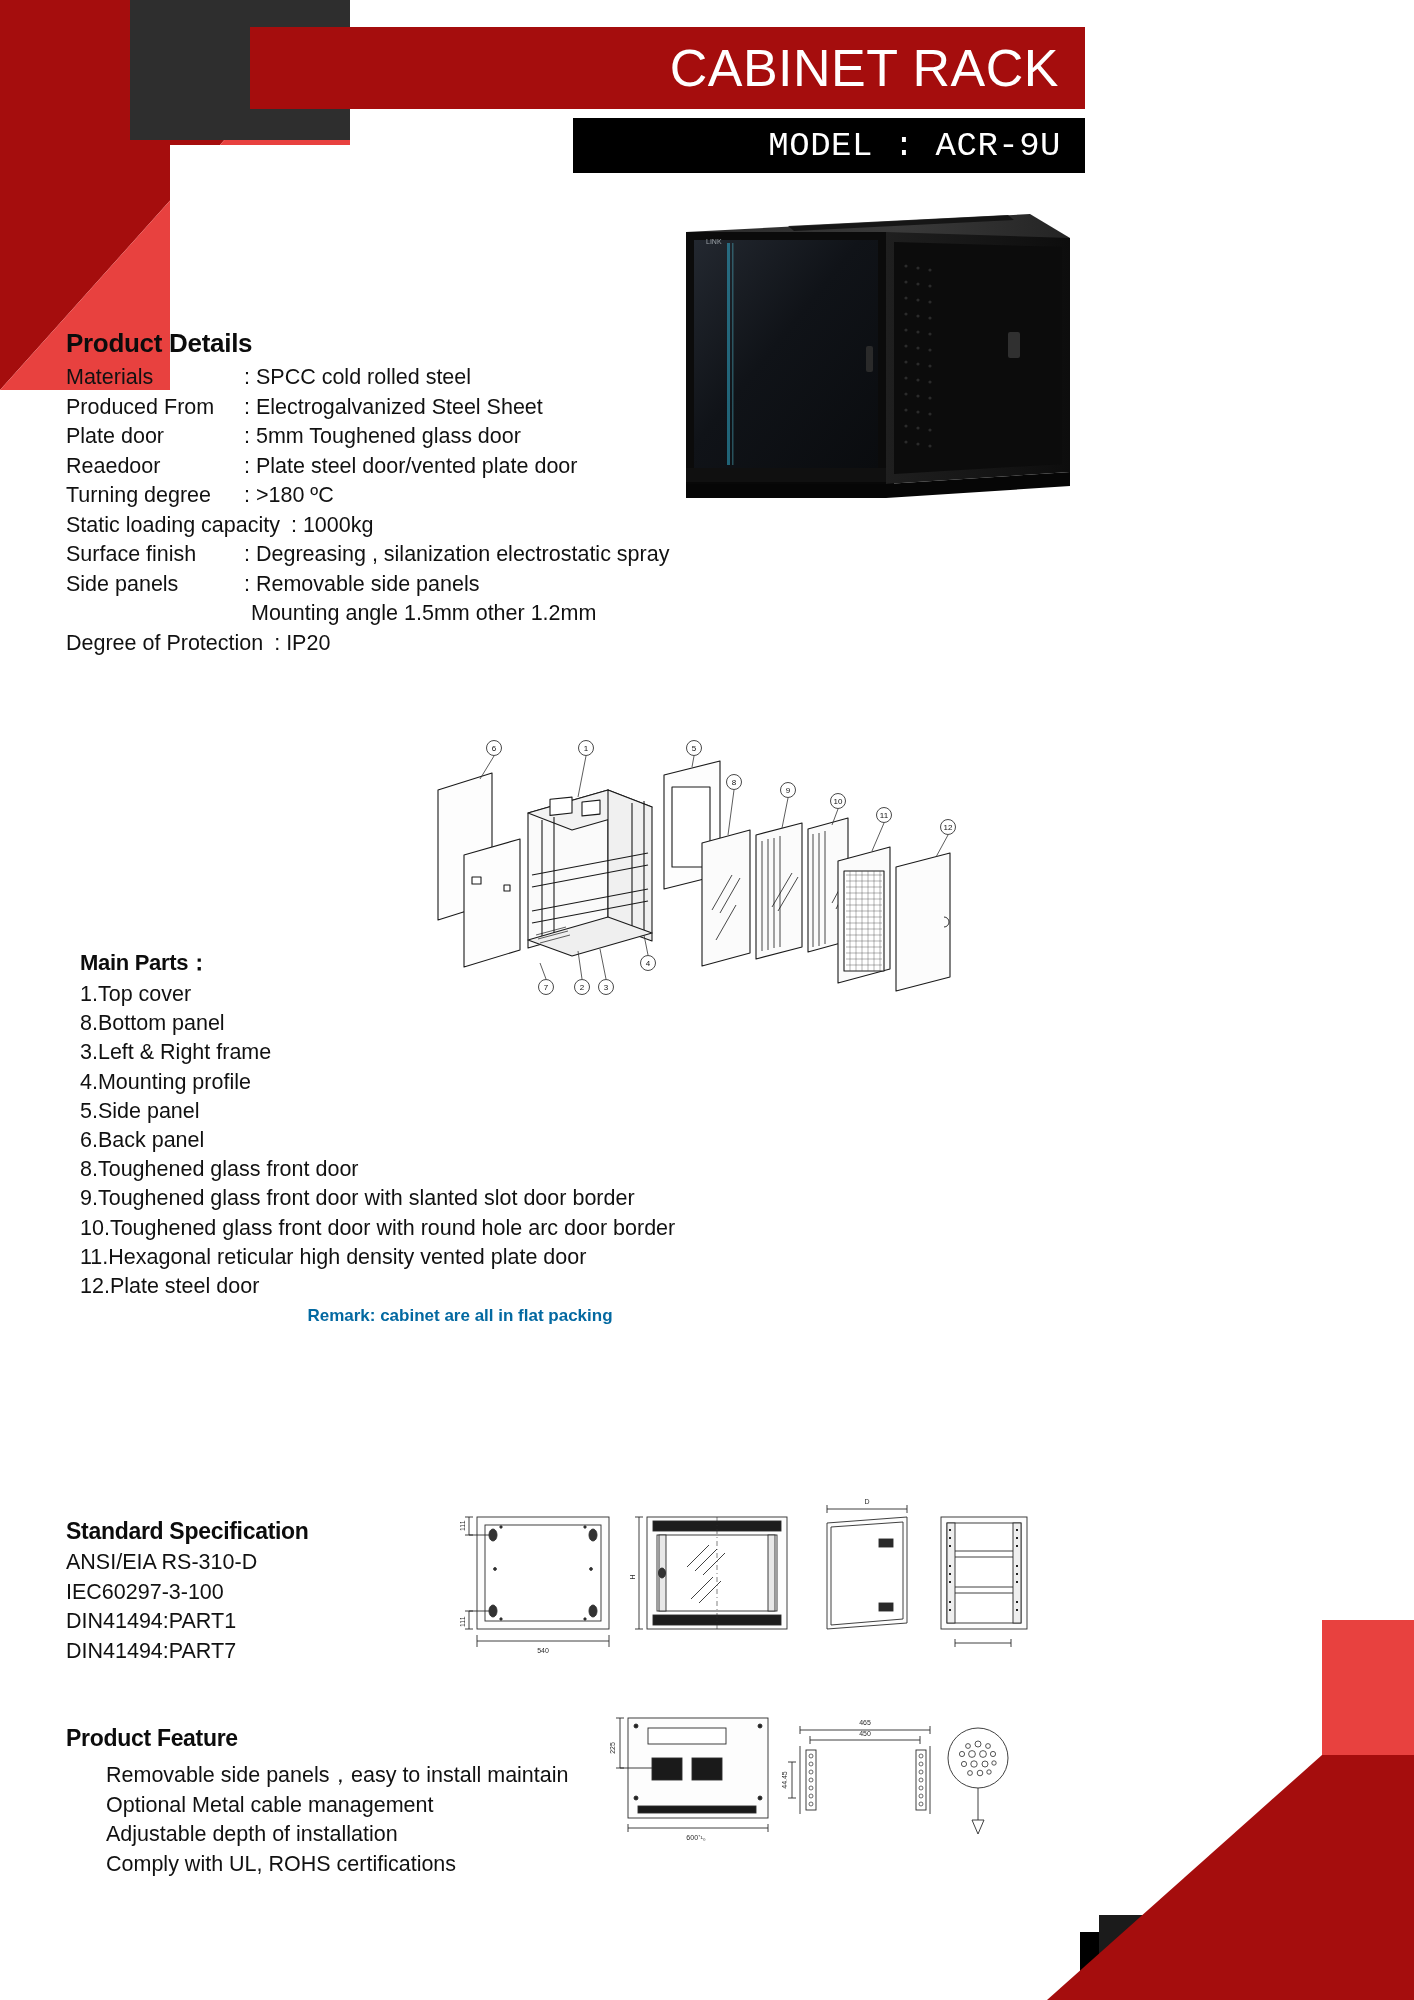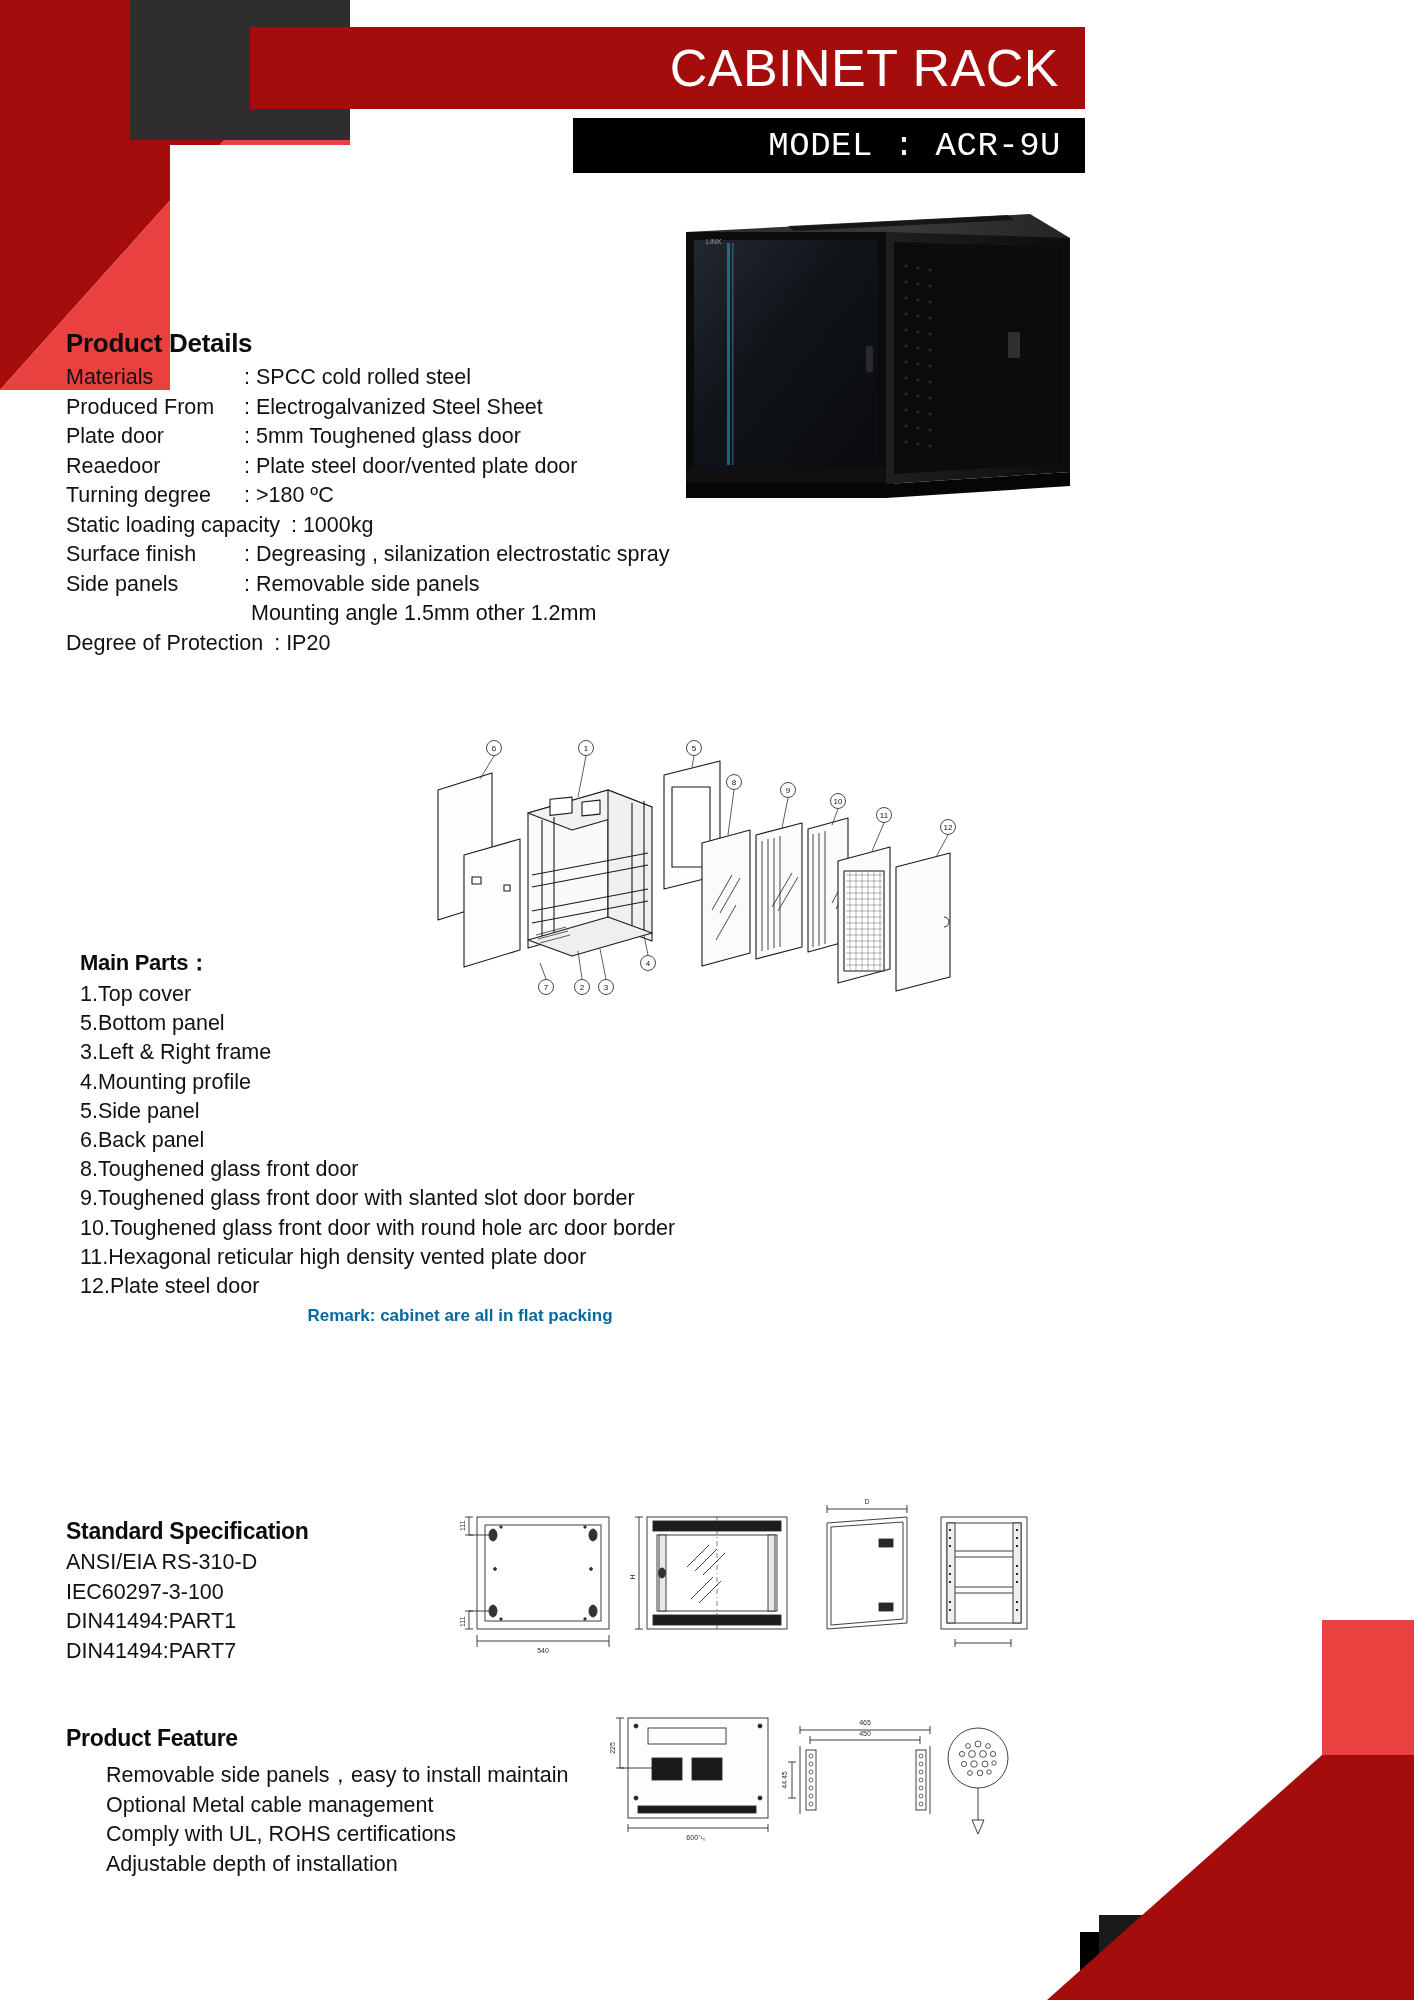--- a/index.html
+++ b/index.html
@@ -397,21 +397,21 @@
         <circle cx="228" cy="228" r="7.5" fill="#fff" stroke="#333" stroke-width="0.9"></circle>
           <text x="228" y="231">4</text>
         <line x1="228" y1="220" x2="224" y2="200" stroke="#333" stroke-width="0.8"></line>
       </g>
     </svg>
   </div>
 
   <div class="parts-block">
     <div class="section-heading">Main Parts：</div>
     <div class="part-row">1.Top cover</div>
-    <div class="part-row">5.Bottom panel</div>
+    <div class="part-row">8.Bottom panel</div>
     <div class="part-row">3.Left &amp; Right frame</div>
     <div class="part-row">4.Mounting profile</div>
     <div class="part-row">5.Side panel</div>
     <div class="part-row">6.Back panel</div>
     <div class="part-row">8.Toughened glass front door</div>
     <div class="part-row">9.Toughened glass front door with slanted slot door border</div>
     <div class="part-row">10.Toughened glass front door with round hole arc door border</div>
     <div class="part-row">11.Hexagonal reticular high density vented plate door</div>
     <div class="part-row">12.Plate steel door</div>
     <div class="remark-row">Remark: cabinet are all in flat packing</div>
@@ -595,22 +595,22 @@
         <line x1="378" y1="88" x2="378" y2="128"></line>
         <polygon points="372,120 384,120 378,134" fill="#ffffff"></polygon>
       </g>
     </svg>
   </div>
 
   <div class="feature-block">
     <div class="section-heading">Product Feature</div>
     <div class="feat-row">Removable side panels，easy to install maintain</div>
     <div class="feat-row">Optional Metal cable management</div>
+    <div class="feat-row">Adjustable depth of installation</div>
     <div class="feat-row">Comply with UL, ROHS certifications</div>
-    <div class="feat-row">Adjustable depth of installation</div>
   </div>
 
   <div class="deco-br-lightred"></div>
   <div class="deco-br-bar"></div>
   <div class="deco-br-black"></div>
   <div class="deco-br-darkred"></div>
 
 </div>
 
 </body></html>

